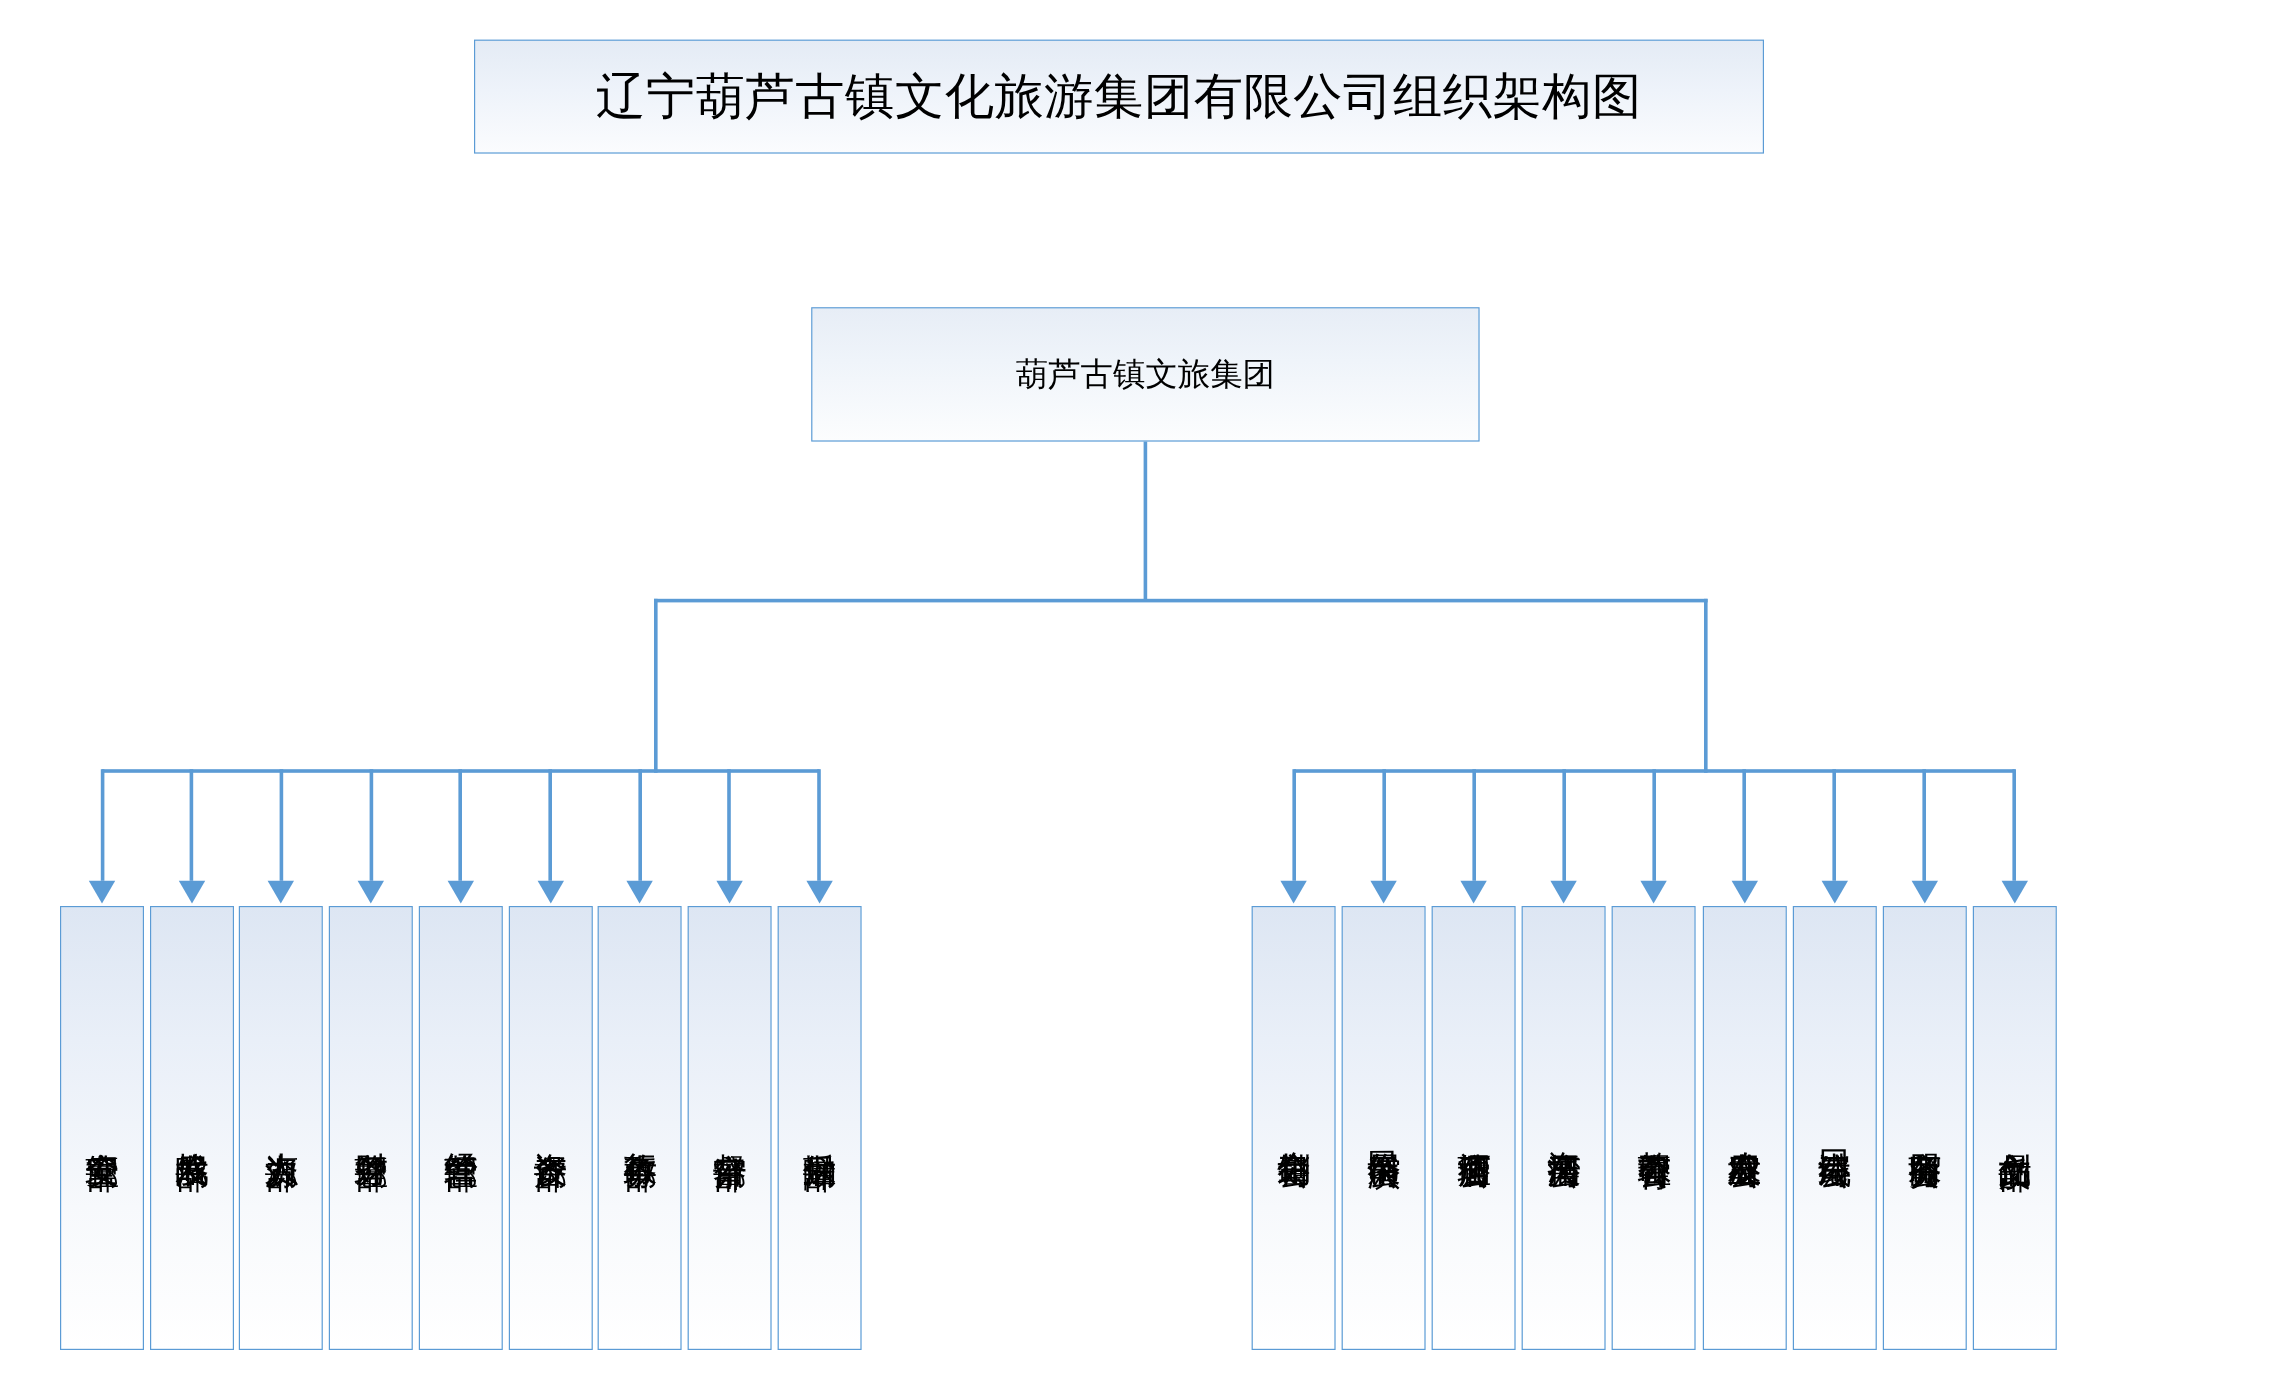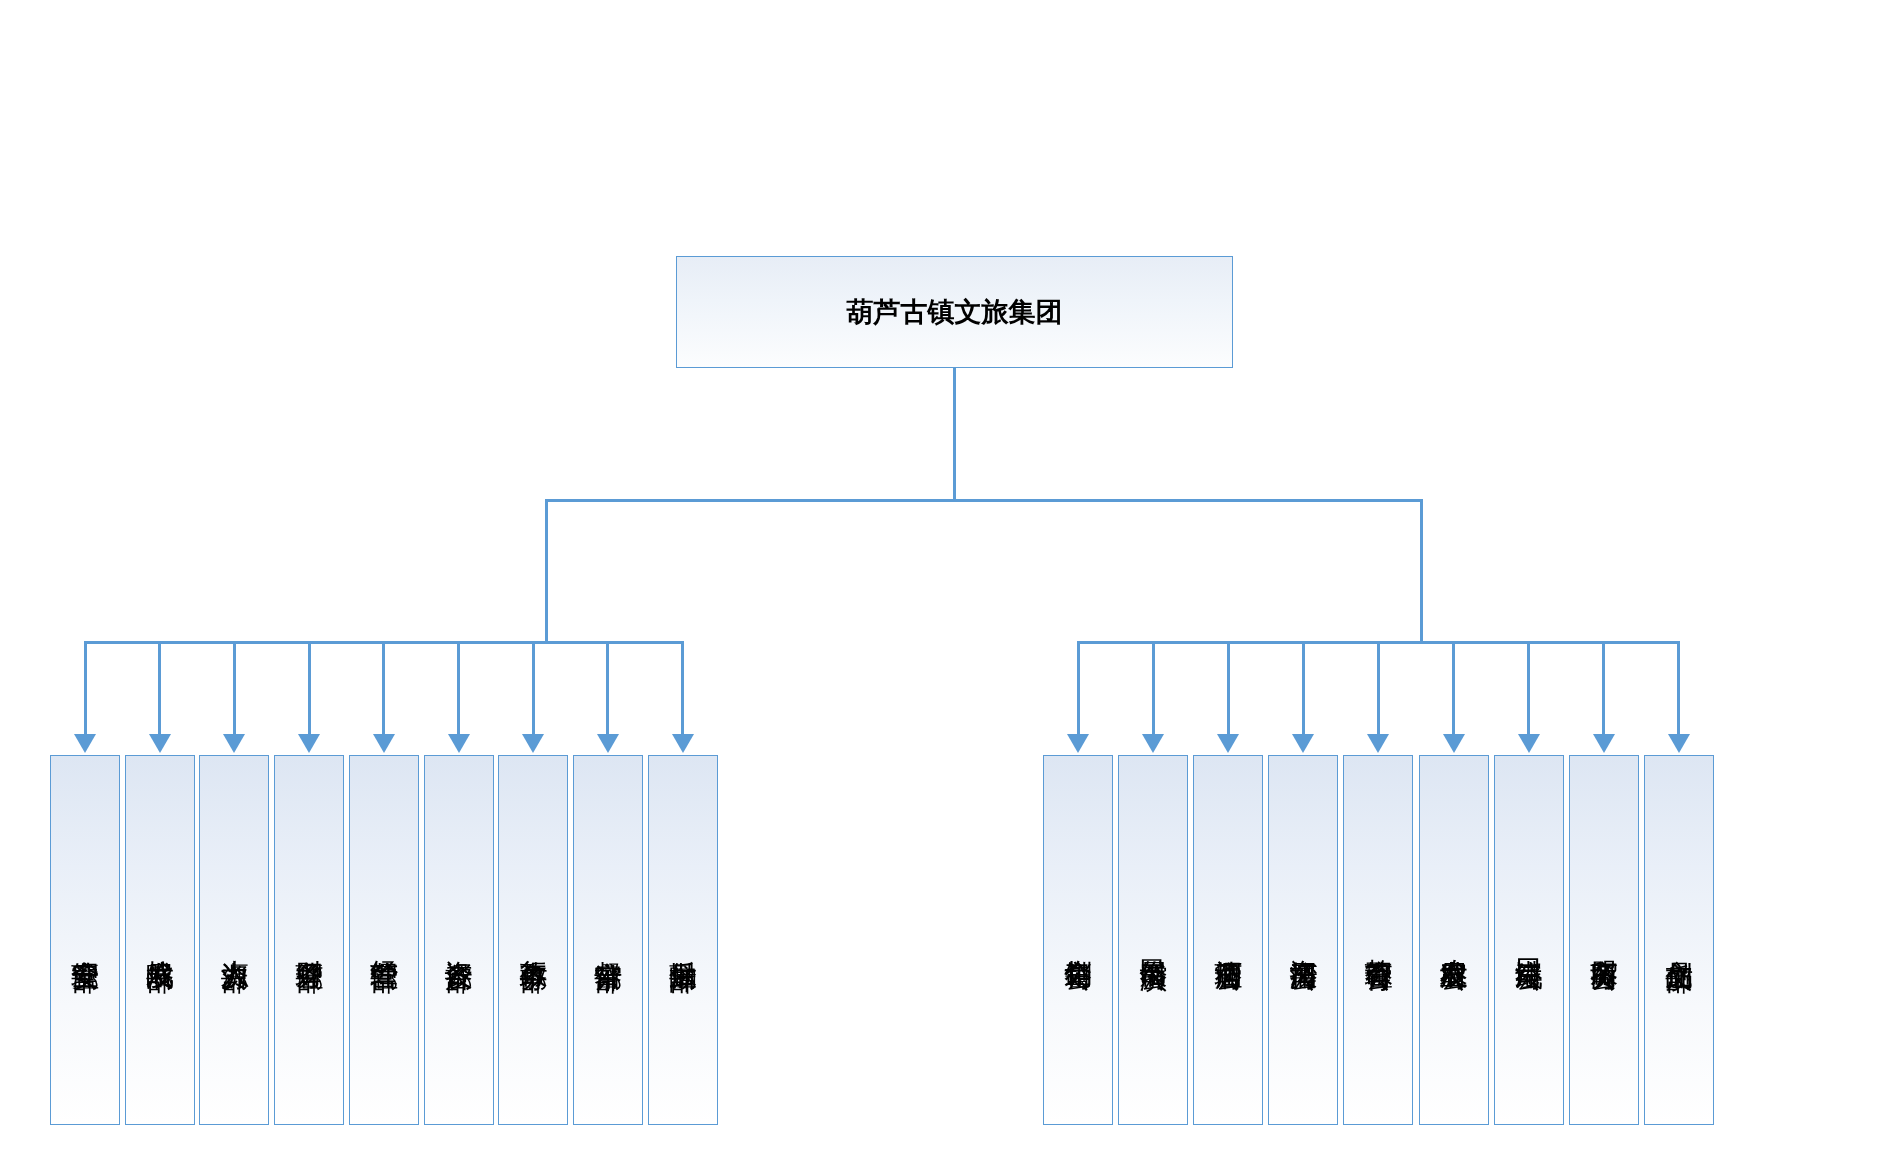--- a/index.html
+++ b/index.html
@@ -46,21 +46,20 @@
     left: 676px;
     top: 256px;
     width: 557px;
     height: 112px;
     box-sizing: border-box;
     border: 1.5px solid #5b9bd5;
     background: linear-gradient(to bottom, #e7edf6 0%, #eff4fa 40%, #fcfdfe 100%);
     display: flex;
     align-items: center;
     justify-content: center;
-    font-weight: bold;
   }
   .root-text {
     font-size: 27px;
     color: #000000;
     white-space: nowrap;
     line-height: 1;
   }
 
   
   .conn {
@@ -101,20 +100,23 @@
     line-height: 1.06;
     letter-spacing: 1px;
     white-space: nowrap;
   }
 </style>
 </head>
 <body>
 
 <div id="canvas">
 
+  <div class="title-box">
+    <span class="title-text">辽宁葫芦古镇文化旅游集团有限公司组织架构图</span>
+  </div>
 
   <div class="root-box">
     <span class="root-text">葫芦古镇文旅集团</span>
   </div>
 
   <div class="conn conn-v" style="left:953px; top:368px; height:132px;"></div>
 
   <div class="conn conn-h" style="left:545px; top:499px; width:878px;"></div>
 
   <div class="conn conn-v" style="left:545px; top:499px; height:145px;"></div>

